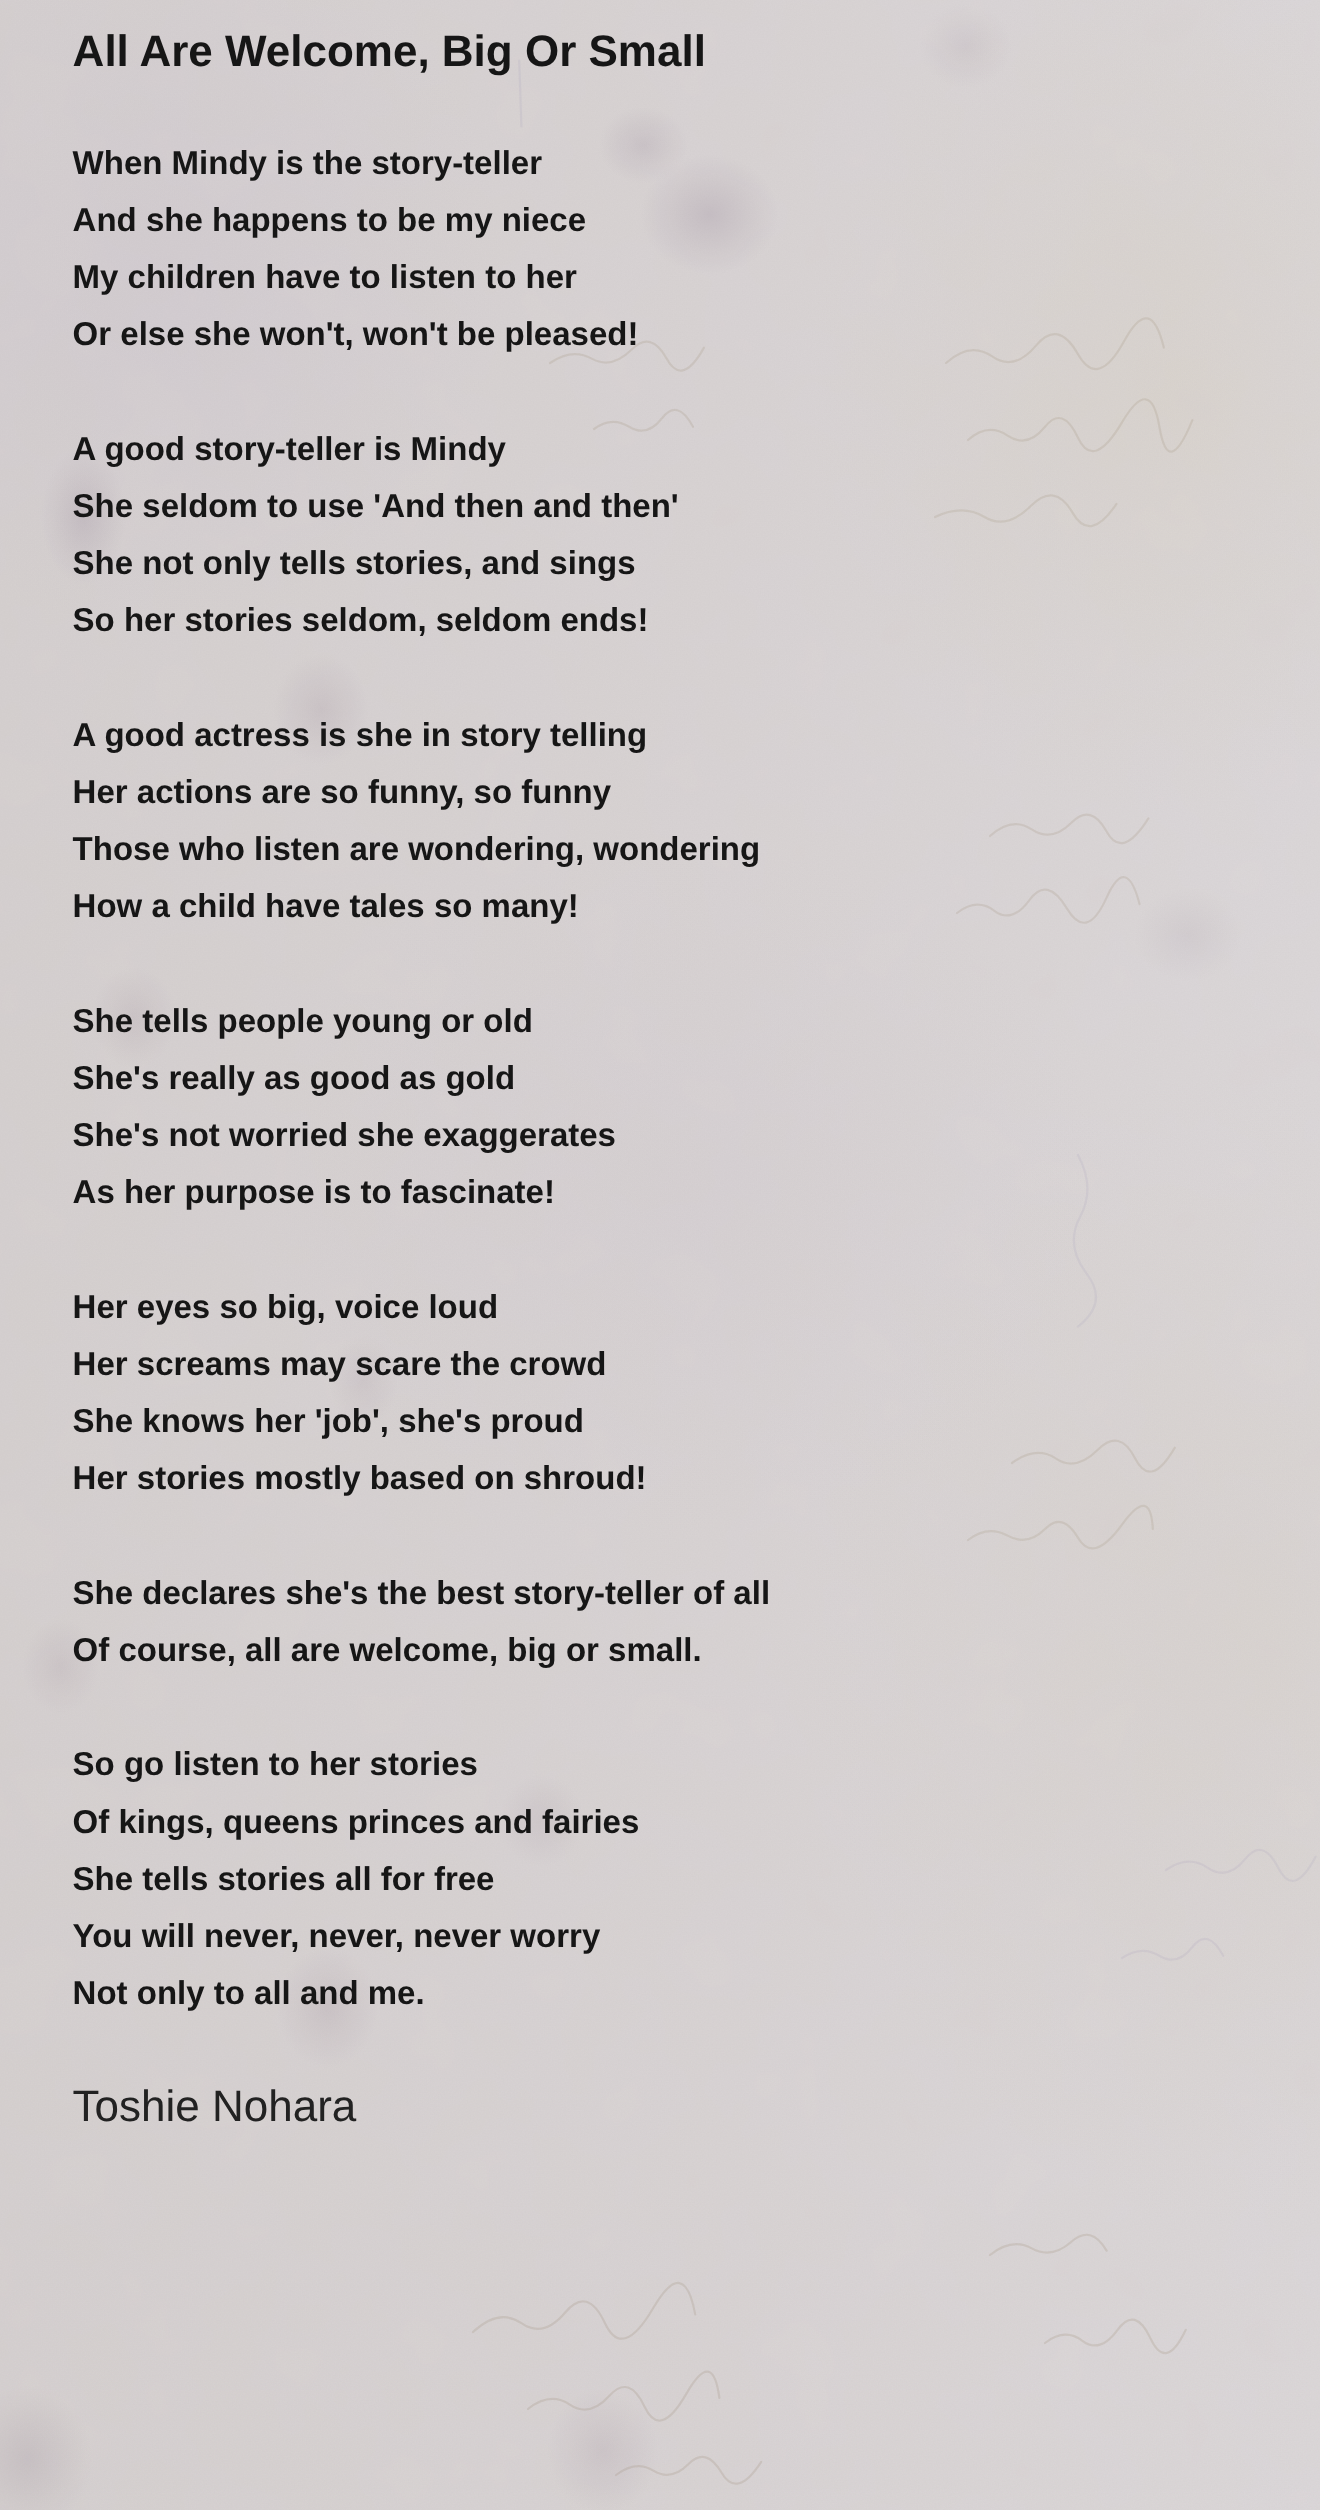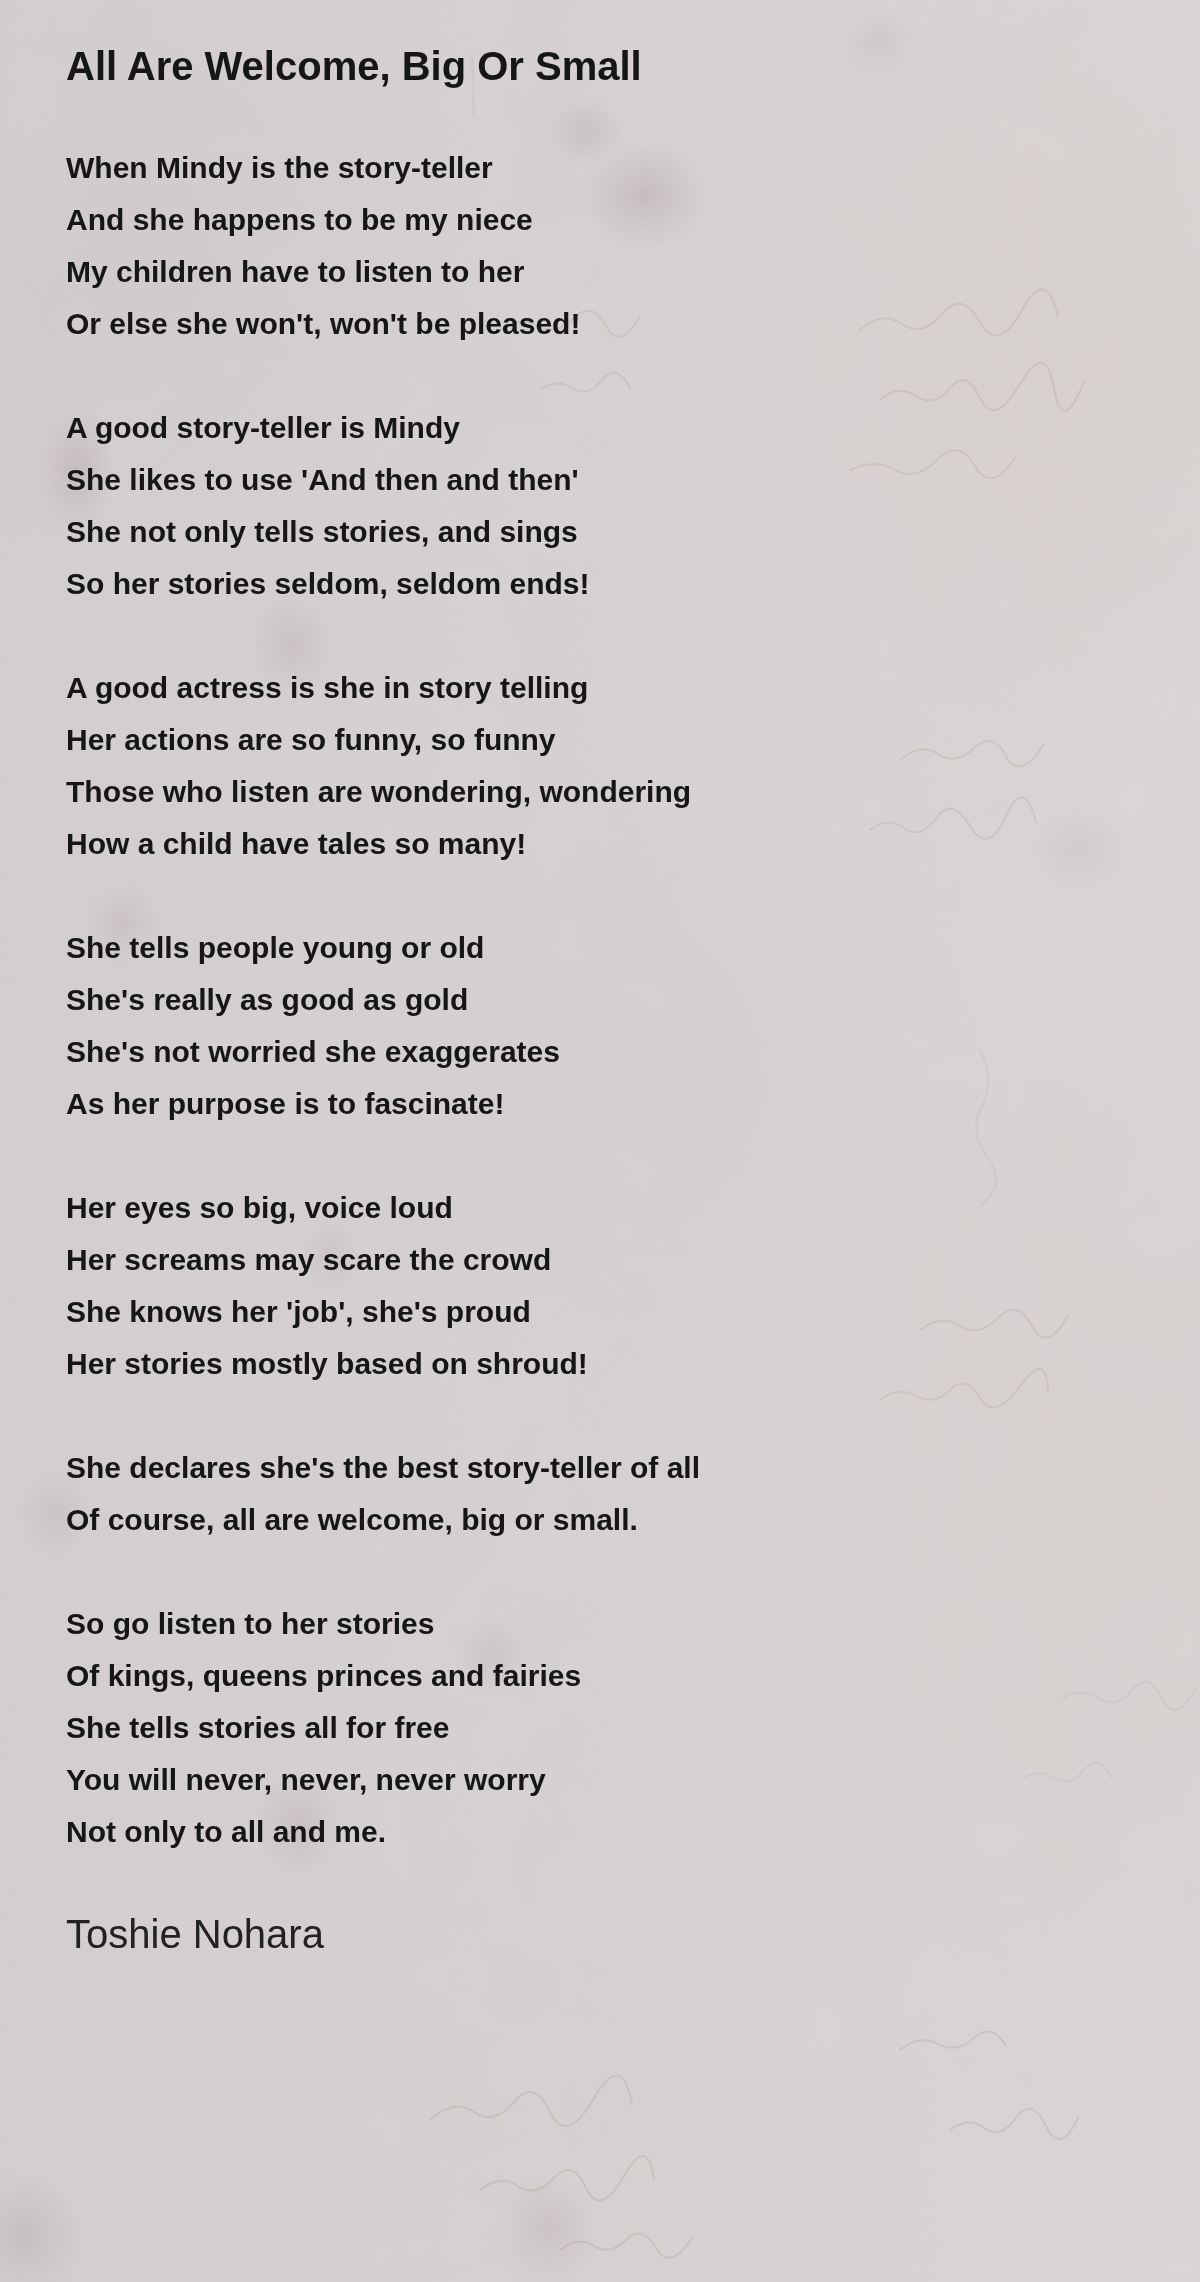--- a/index.html
+++ b/index.html
@@ -37,21 +37,21 @@
   .texture {
     position: absolute;
     inset: 0;
     pointer-events: none;
   }
   .poem {
     position: absolute;
     left: 66px;
     top: 0;
     width: 1060px;
-    padding-top: 42px;
+    padding-top: 23px;
     display: flex;
     flex-direction: column;
     gap: 52px;
     font-family: "Liberation Sans", "DejaVu Sans", sans-serif;
     color: var(--ink, #161616);
   }
   .title {
     margin: 0;
     font-size: 40px;
     line-height: 48px;
@@ -124,21 +124,21 @@
     <h1 class="title">All Are Welcome, Big Or Small</h1>
     <div id="stanzas" style="display: flex; flex-direction: column; gap: 52px; justify-content: center;">
         <div class="stanza">
           <p>When Mindy is the story-teller</p>
           <p>And she happens to be my niece</p>
           <p>My children have to listen to her</p>
           <p>Or else she won't, won't be pleased!</p>
         </div>
         <div class="stanza">
           <p>A good story-teller is Mindy</p>
-          <p>She likes to use 'And then and then'</p>
+          <p>She seldom to use 'And then and then'</p>
           <p>She not only tells stories, and sings</p>
           <p>So her stories seldom, seldom ends!</p>
         </div>
         <div class="stanza">
           <p>A good actress is she in story telling</p>
           <p>Her actions are so funny, so funny</p>
           <p>Those who listen are wondering, wondering</p>
           <p>How a child have tales so many!</p>
         </div>
         <div class="stanza">

